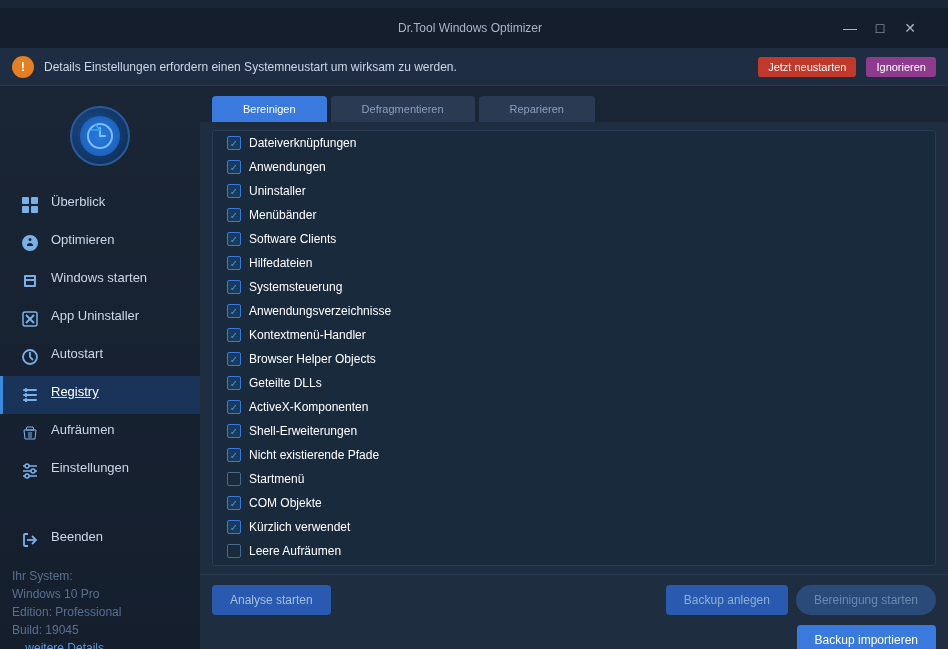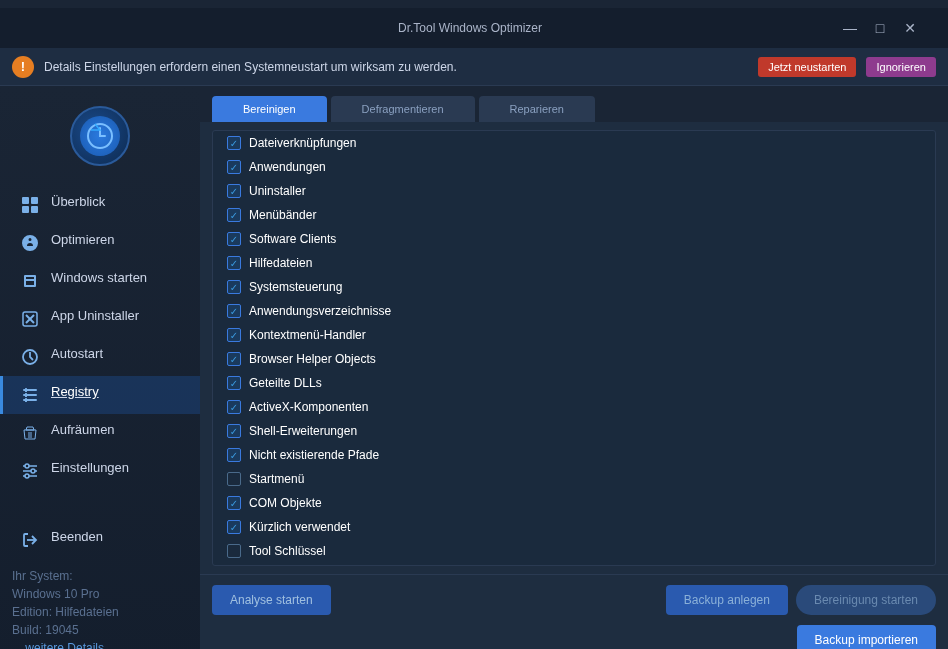--- a/index.html
+++ b/index.html
@@ -413,21 +413,21 @@
             <polyline points="11,5 15,9 11,13"></polyline>
             <line x1="15" y1="9" x2="6" y2="9"></line>
           </svg>
       </div>
       <span class="nav-label">Beenden</span>
     </div>
 
     <div class="sidebar-footer">
       <div>Ihr System:</div>
       <div>Windows 10 Pro</div>
-      <div>Edition: Hilfedateien</div>
+      <div>Edition: Professional</div>
       <div>Build: 19045</div>
       <a href="#">... weitere Details ...</a>
     </div>
   </div>
 
   <div class="content-area">
 
     <div class="tabs-bar">
       <button class="tab-btn active">Bereinigen</button>
       <button class="tab-btn inactive">Defragmentieren</button>
@@ -498,21 +498,21 @@
         <div class="check-item">
           <div class="checkbox checked">✓</div>
           <span class="check-label">COM Objekte</span>
         </div>
         <div class="check-item">
           <div class="checkbox checked">✓</div>
           <span class="check-label">Kürzlich verwendet</span>
         </div>
         <div class="check-item">
           <div class="checkbox"></div>
-          <span class="check-label">Tool Schlüssel</span>
+          <span class="check-label">Leere Aufräumen</span>
         </div>
       </div>
 
     <div class="bottom-actions">
       <button class="action-btn btn-analyze">Analyse starten</button>
       <div class="spacer"></div>
       <button class="action-btn btn-backup">Backup anlegen</button>
       <button class="action-btn btn-clean">Bereinigung starten</button>
     </div>
 

